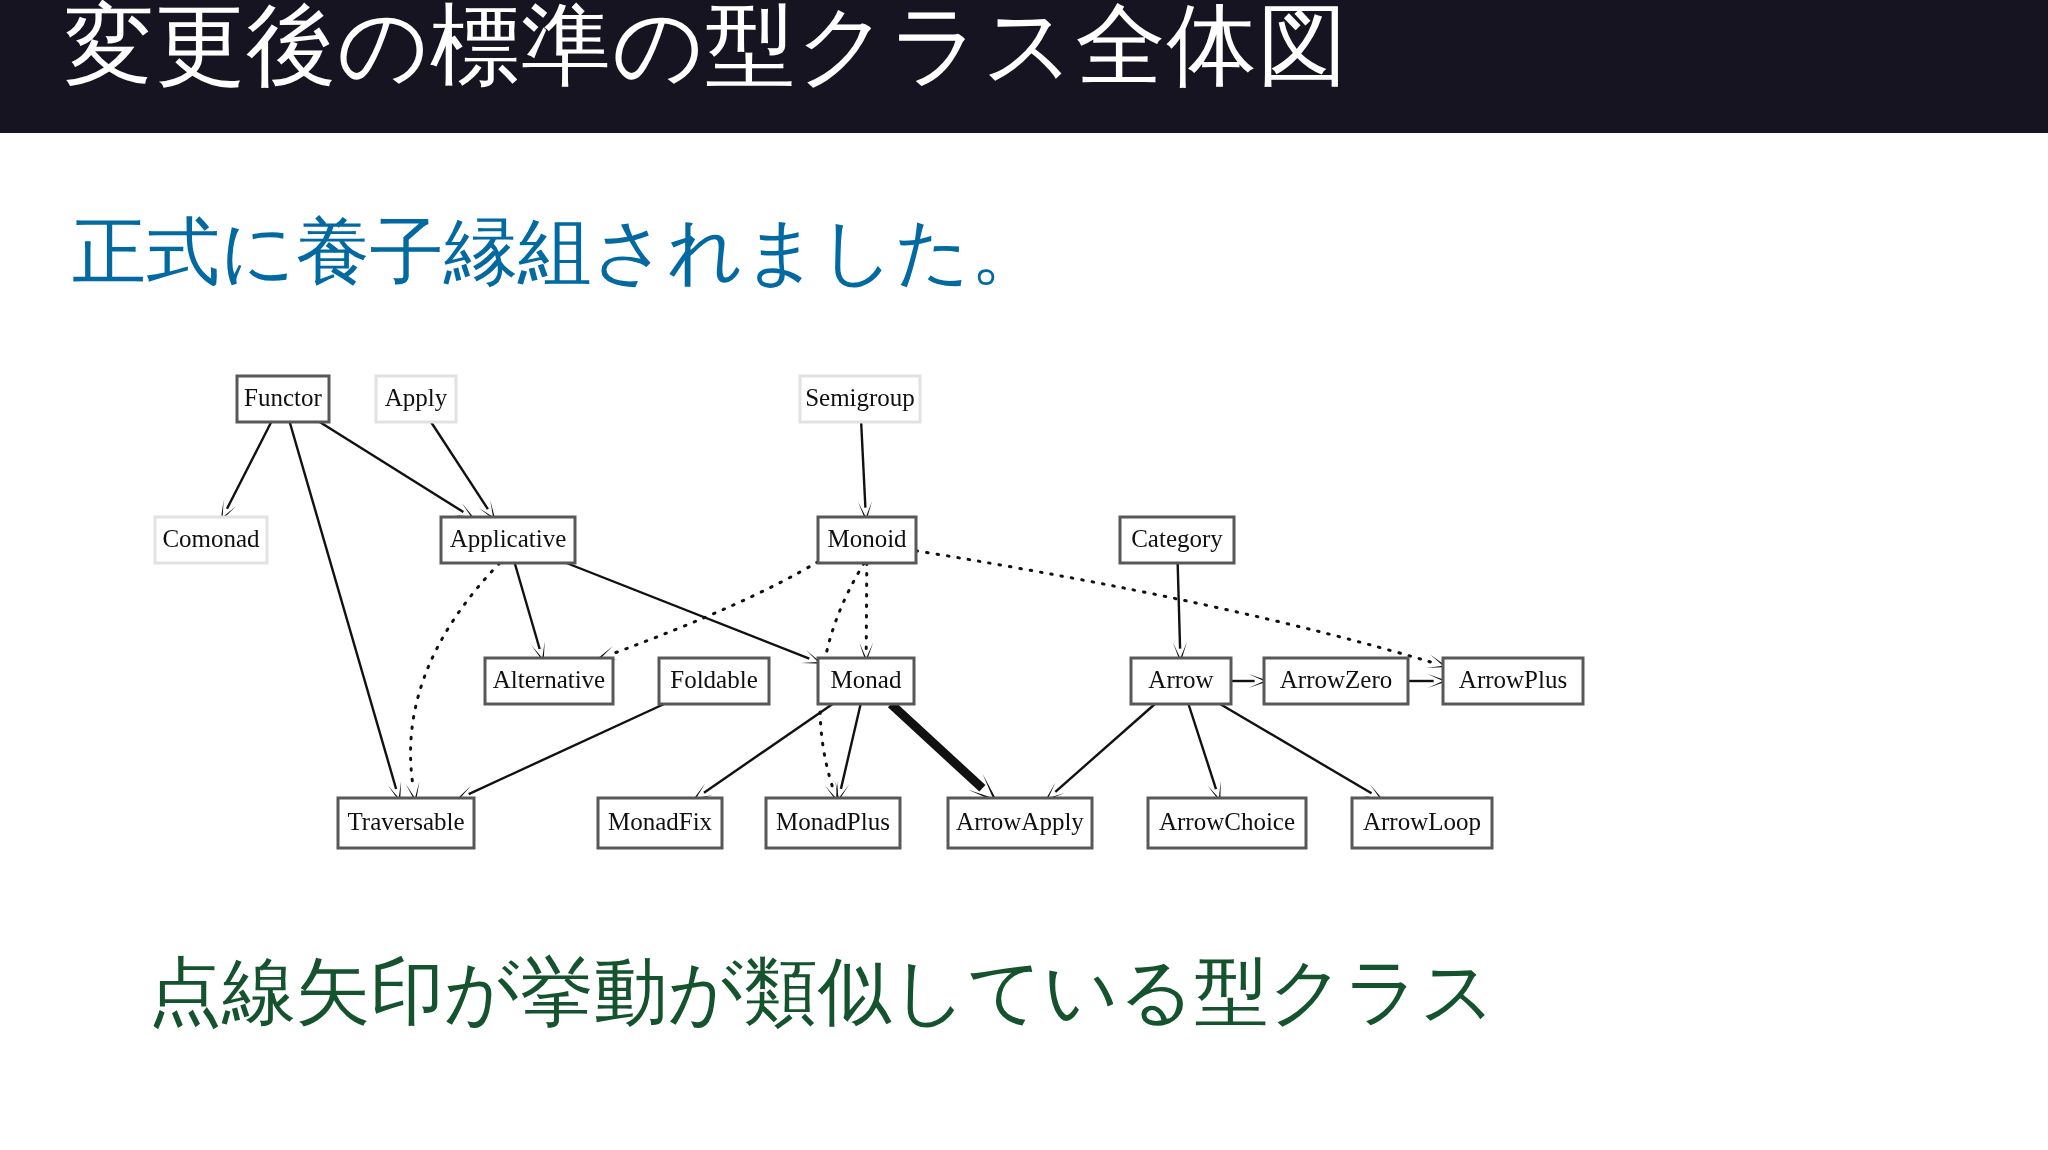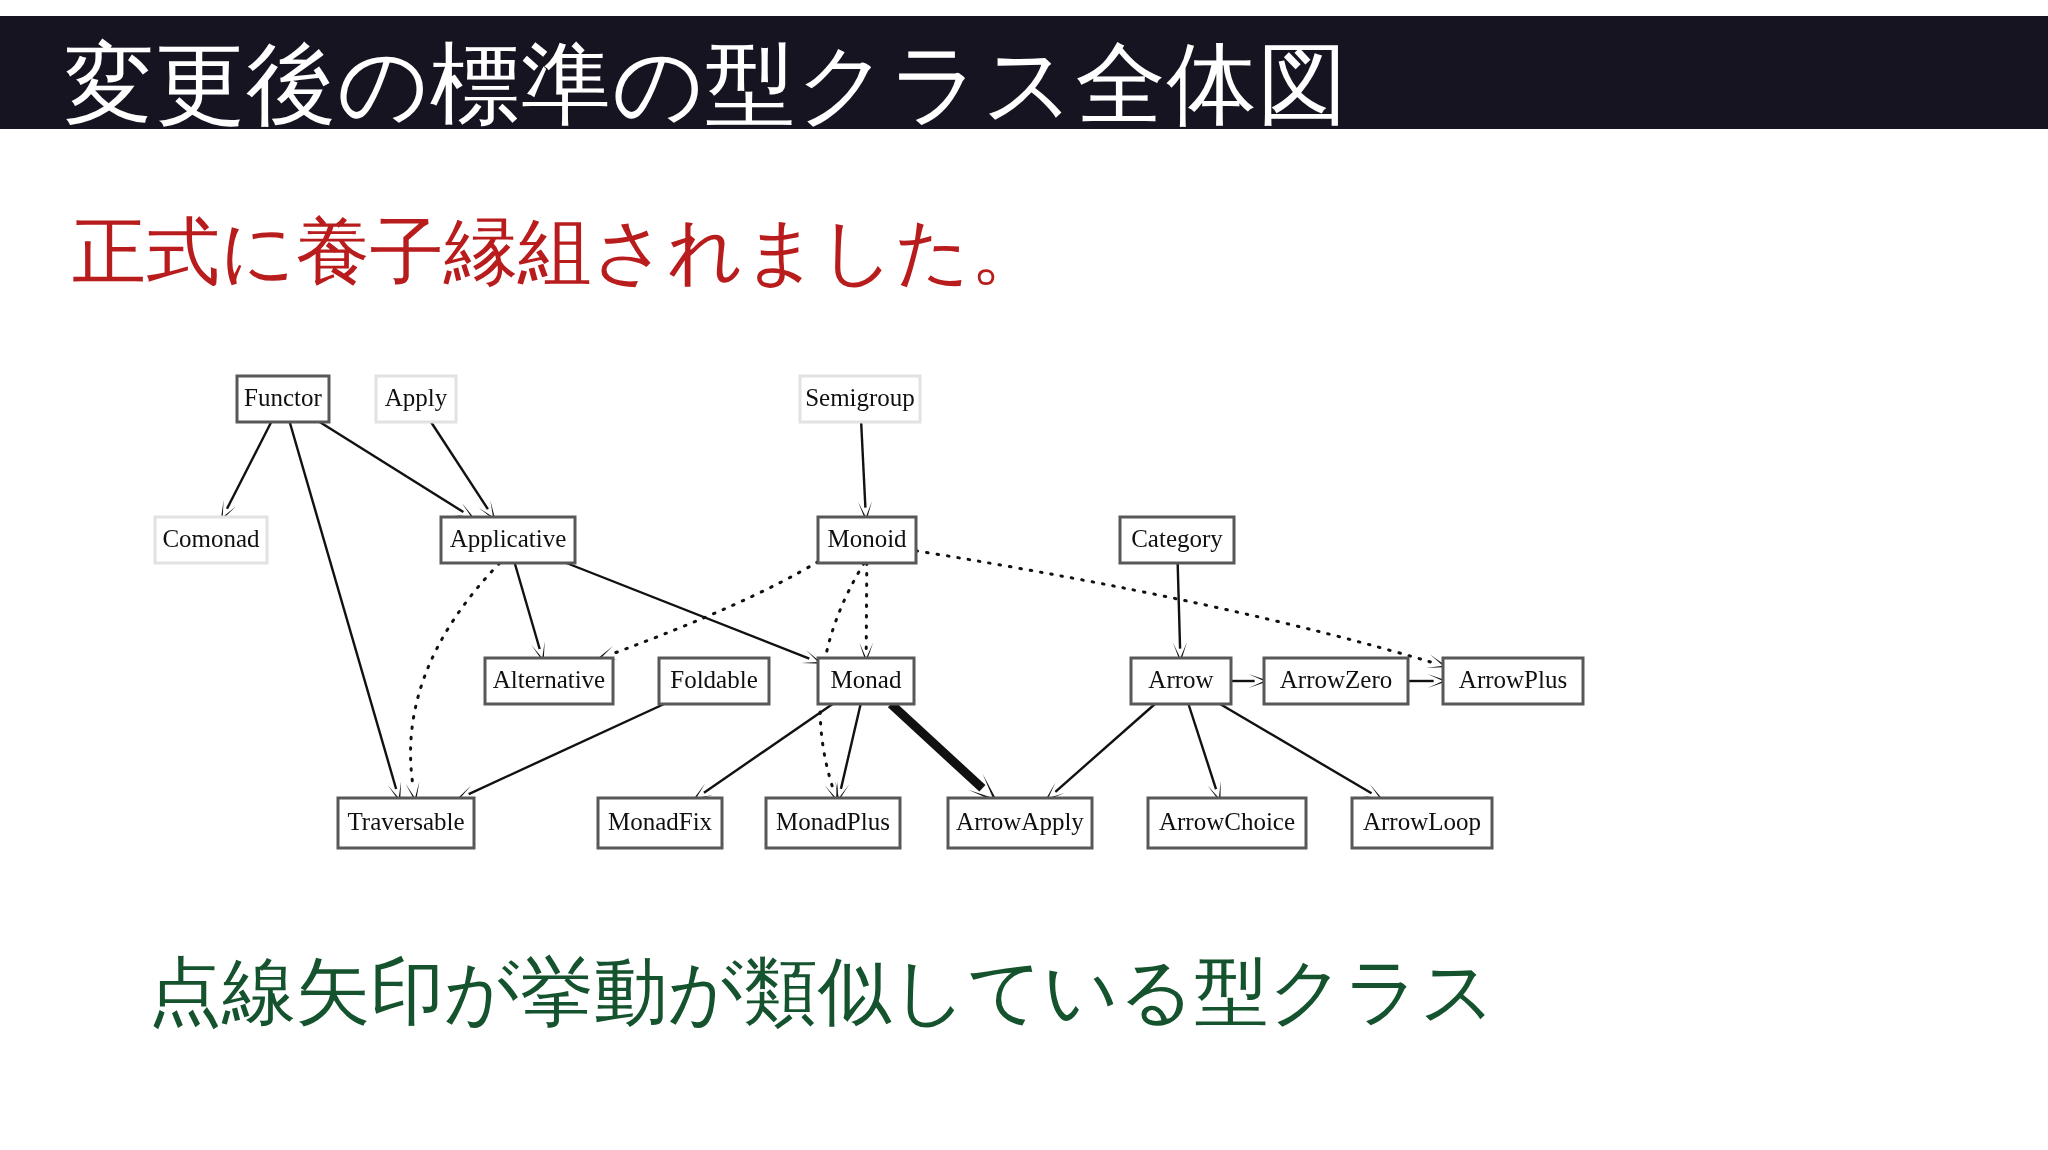--- a/index.html
+++ b/index.html
@@ -2,36 +2,36 @@
 <html><head>
 <meta charset="utf-8">
 <style>
   html,body{margin:0;padding:0;background:#ffffff;}
   body{
     width:2048px;height:1150px;overflow:hidden;
     font-family:"Liberation Sans", sans-serif;
     position:relative;
   }
   #titlebar{
-    position:absolute;left:0;top:16px;width:2048px;height:113px;
+    position:absolute;left:0;top:0;width:2048px;height:133px;
     background:#161421;
-    display:flex;align-items:flex-end;
+    display:flex;align-items:flex-start;
   }
   #titletext{
     color:#ffffff;
     font-size:90px;
     line-height:1;
     letter-spacing:1px;
     margin-left:64px;
     font-weight:400;
     white-space:nowrap;
   }
   #subtitle{
     position:absolute;left:72px;top:215px;
-    font-size:74px;color:#b91c1c;white-space:nowrap;
+    font-size:74px;color:#0369a1;white-space:nowrap;
     font-weight:400;line-height:1;
   }
   #caption{
     position:absolute;left:148px;top:955px;
     font-size:74px;color:#14532d;white-space:nowrap;
     font-weight:400;line-height:1;
   }
   #graph{
     position:absolute;left:0;top:330px;width:2048px;height:600px;
   }

